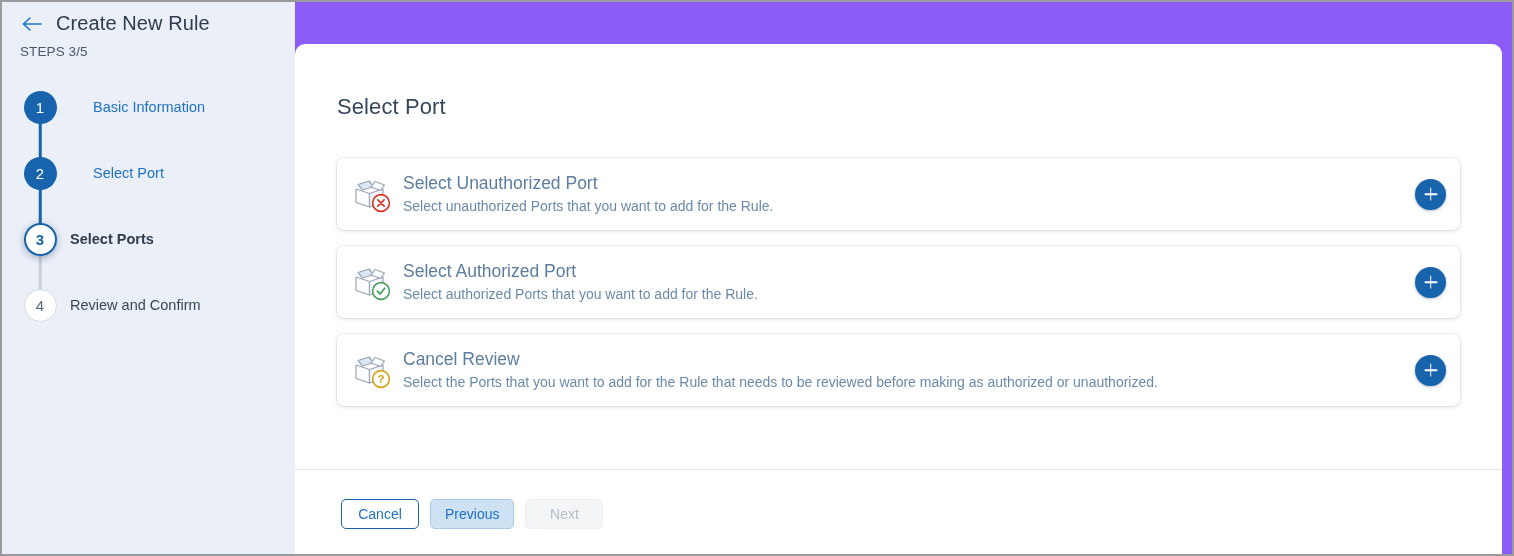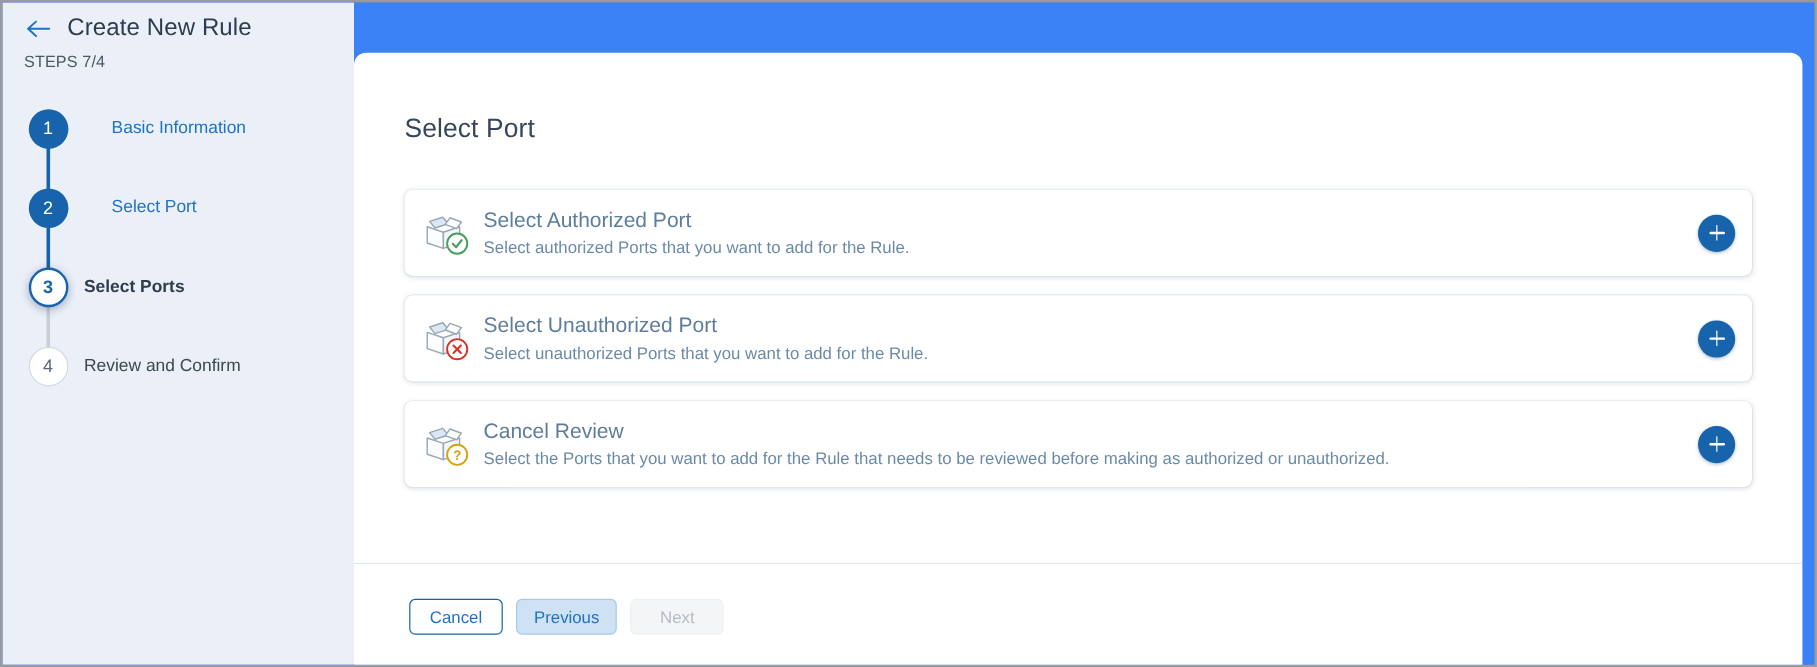--- a/index.html
+++ b/index.html
@@ -12,21 +12,21 @@
 
   body {
     font-family: "Liberation Sans", sans-serif;
     background: #ffffff;
   }
 
   .screen {
     position: relative;
     width: 1514px;
     height: 556px;
-    background: #3b82f6;
+    background: #8b5cf6;
     border: 2px solid #9a9a9a;
     overflow: hidden;
   }
 
   
   .left-col {
     position: absolute;
     left: 0; top: 0;
     width: 293px;
     height: 100%;
@@ -289,21 +289,21 @@
 
   <div class="left-col">
 
     <div class="page-header">
       <div class="title-row">
         <svg class="back-arrow" viewBox="0 0 24 20">
           <path d="M21 10 H4 M10 4 L3.4 10 L10 16" fill="none" stroke="#1f72c4" stroke-width="1.6" stroke-linecap="round" stroke-linejoin="round"></path>
         </svg>
         <div class="page-title">Create New Rule</div>
       </div>
-      <div class="steps-label">STEPS 7/4</div>
+      <div class="steps-label">STEPS 3/5</div>
     </div>
 
     <div class="stepper">
 
       <div class="step">
         <div class="step-marker">
           <div class="connector blue"></div>
           <div class="bullet done">1</div>
         </div>
         <div class="step-label link">Basic Information</div>
@@ -333,20 +333,38 @@
       </div>
 
     </div>
   </div>
 
   <div class="panel">
 
     <div class="panel-body">
 
       <div class="section-title">Select Port</div>
+
+      <div class="card">
+        <svg class="card-icon" viewBox="0 0 44 44">
+          <g fill="none" stroke="#9aa7b4" stroke-width="1.2" stroke-linejoin="round">
+            <path d="M7 17 L20.5 21.5 L20.5 35 L7 30.5 Z" fill="#fcfdfe"></path>
+            <path d="M20.5 21.5 L34 17 L34 30.5 L20.5 35 Z" fill="#f4f7fa"></path>
+            <path d="M9 12.5 L20 9 L24.5 14.5 L13.5 18 Z" fill="#dbe7f4" stroke="#9aa7b4"></path>
+            <path d="M26 9.5 L35.5 13 L31.5 18.5 L22 15 Z" fill="#fcfdfe" stroke="#9aa7b4"></path>
+          </g>
+          <circle cx="32" cy="31" r="8.4" fill="#ffffff" stroke="#d93025" stroke-width="1.6"></circle>
+          <path d="M28.9 27.9 L35.1 34.1 M35.1 27.9 L28.9 34.1" stroke="#d93025" stroke-width="1.7" stroke-linecap="round"></path>
+        </svg>
+        <div class="card-text">
+          <div class="card-title">Select Unauthorized Port</div>
+          <div class="card-desc">Select unauthorized Ports that you want to add for the Rule.</div>
+        </div>
+        <button class="add-btn"></button>
+      </div>
 
       <div class="card">
         <svg class="card-icon" viewBox="0 0 44 44">
           <g fill="none" stroke="#9aa7b4" stroke-width="1.2" stroke-linejoin="round">
             <path d="M7 17 L20.5 21.5 L20.5 35 L7 30.5 Z" fill="#fcfdfe"></path>
             <path d="M20.5 21.5 L34 17 L34 30.5 L20.5 35 Z" fill="#f4f7fa"></path>
             <path d="M9 12.5 L20 9 L24.5 14.5 L13.5 18 Z" fill="#dbe7f4" stroke="#9aa7b4"></path>
             <path d="M26 9.5 L35.5 13 L31.5 18.5 L22 15 Z" fill="#fcfdfe" stroke="#9aa7b4"></path>
           </g>
           <circle cx="32" cy="31" r="8.4" fill="#ffffff" stroke="#4b9e5f" stroke-width="1.6"></circle>
@@ -360,38 +378,20 @@
       </div>
 
       <div class="card">
         <svg class="card-icon" viewBox="0 0 44 44">
           <g fill="none" stroke="#9aa7b4" stroke-width="1.2" stroke-linejoin="round">
             <path d="M7 17 L20.5 21.5 L20.5 35 L7 30.5 Z" fill="#fcfdfe"></path>
             <path d="M20.5 21.5 L34 17 L34 30.5 L20.5 35 Z" fill="#f4f7fa"></path>
             <path d="M9 12.5 L20 9 L24.5 14.5 L13.5 18 Z" fill="#dbe7f4" stroke="#9aa7b4"></path>
             <path d="M26 9.5 L35.5 13 L31.5 18.5 L22 15 Z" fill="#fcfdfe" stroke="#9aa7b4"></path>
           </g>
-          <circle cx="32" cy="31" r="8.4" fill="#ffffff" stroke="#d93025" stroke-width="1.6"></circle>
-          <path d="M28.9 27.9 L35.1 34.1 M35.1 27.9 L28.9 34.1" stroke="#d93025" stroke-width="1.7" stroke-linecap="round"></path>
-        </svg>
-        <div class="card-text">
-          <div class="card-title">Select Unauthorized Port</div>
-          <div class="card-desc">Select unauthorized Ports that you want to add for the Rule.</div>
-        </div>
-        <button class="add-btn"></button>
-      </div>
-
-      <div class="card">
-        <svg class="card-icon" viewBox="0 0 44 44">
-          <g fill="none" stroke="#9aa7b4" stroke-width="1.2" stroke-linejoin="round">
-            <path d="M7 17 L20.5 21.5 L20.5 35 L7 30.5 Z" fill="#fcfdfe"></path>
-            <path d="M20.5 21.5 L34 17 L34 30.5 L20.5 35 Z" fill="#f4f7fa"></path>
-            <path d="M9 12.5 L20 9 L24.5 14.5 L13.5 18 Z" fill="#dbe7f4" stroke="#9aa7b4"></path>
-            <path d="M26 9.5 L35.5 13 L31.5 18.5 L22 15 Z" fill="#fcfdfe" stroke="#9aa7b4"></path>
-          </g>
           <circle cx="32" cy="31" r="8.4" fill="#ffffff" stroke="#d6a318" stroke-width="1.6"></circle>
           <text x="32" y="35.3" text-anchor="middle" font-family="Liberation Sans, sans-serif" font-size="11.5" font-weight="bold" fill="#d6a318">?</text>
         </svg>
         <div class="card-text">
           <div class="card-title">Cancel Review</div>
           <div class="card-desc">Select the Ports that you want to add for the Rule that needs to be reviewed before making as authorized or unauthorized.</div>
         </div>
         <button class="add-btn"></button>
       </div>
 

